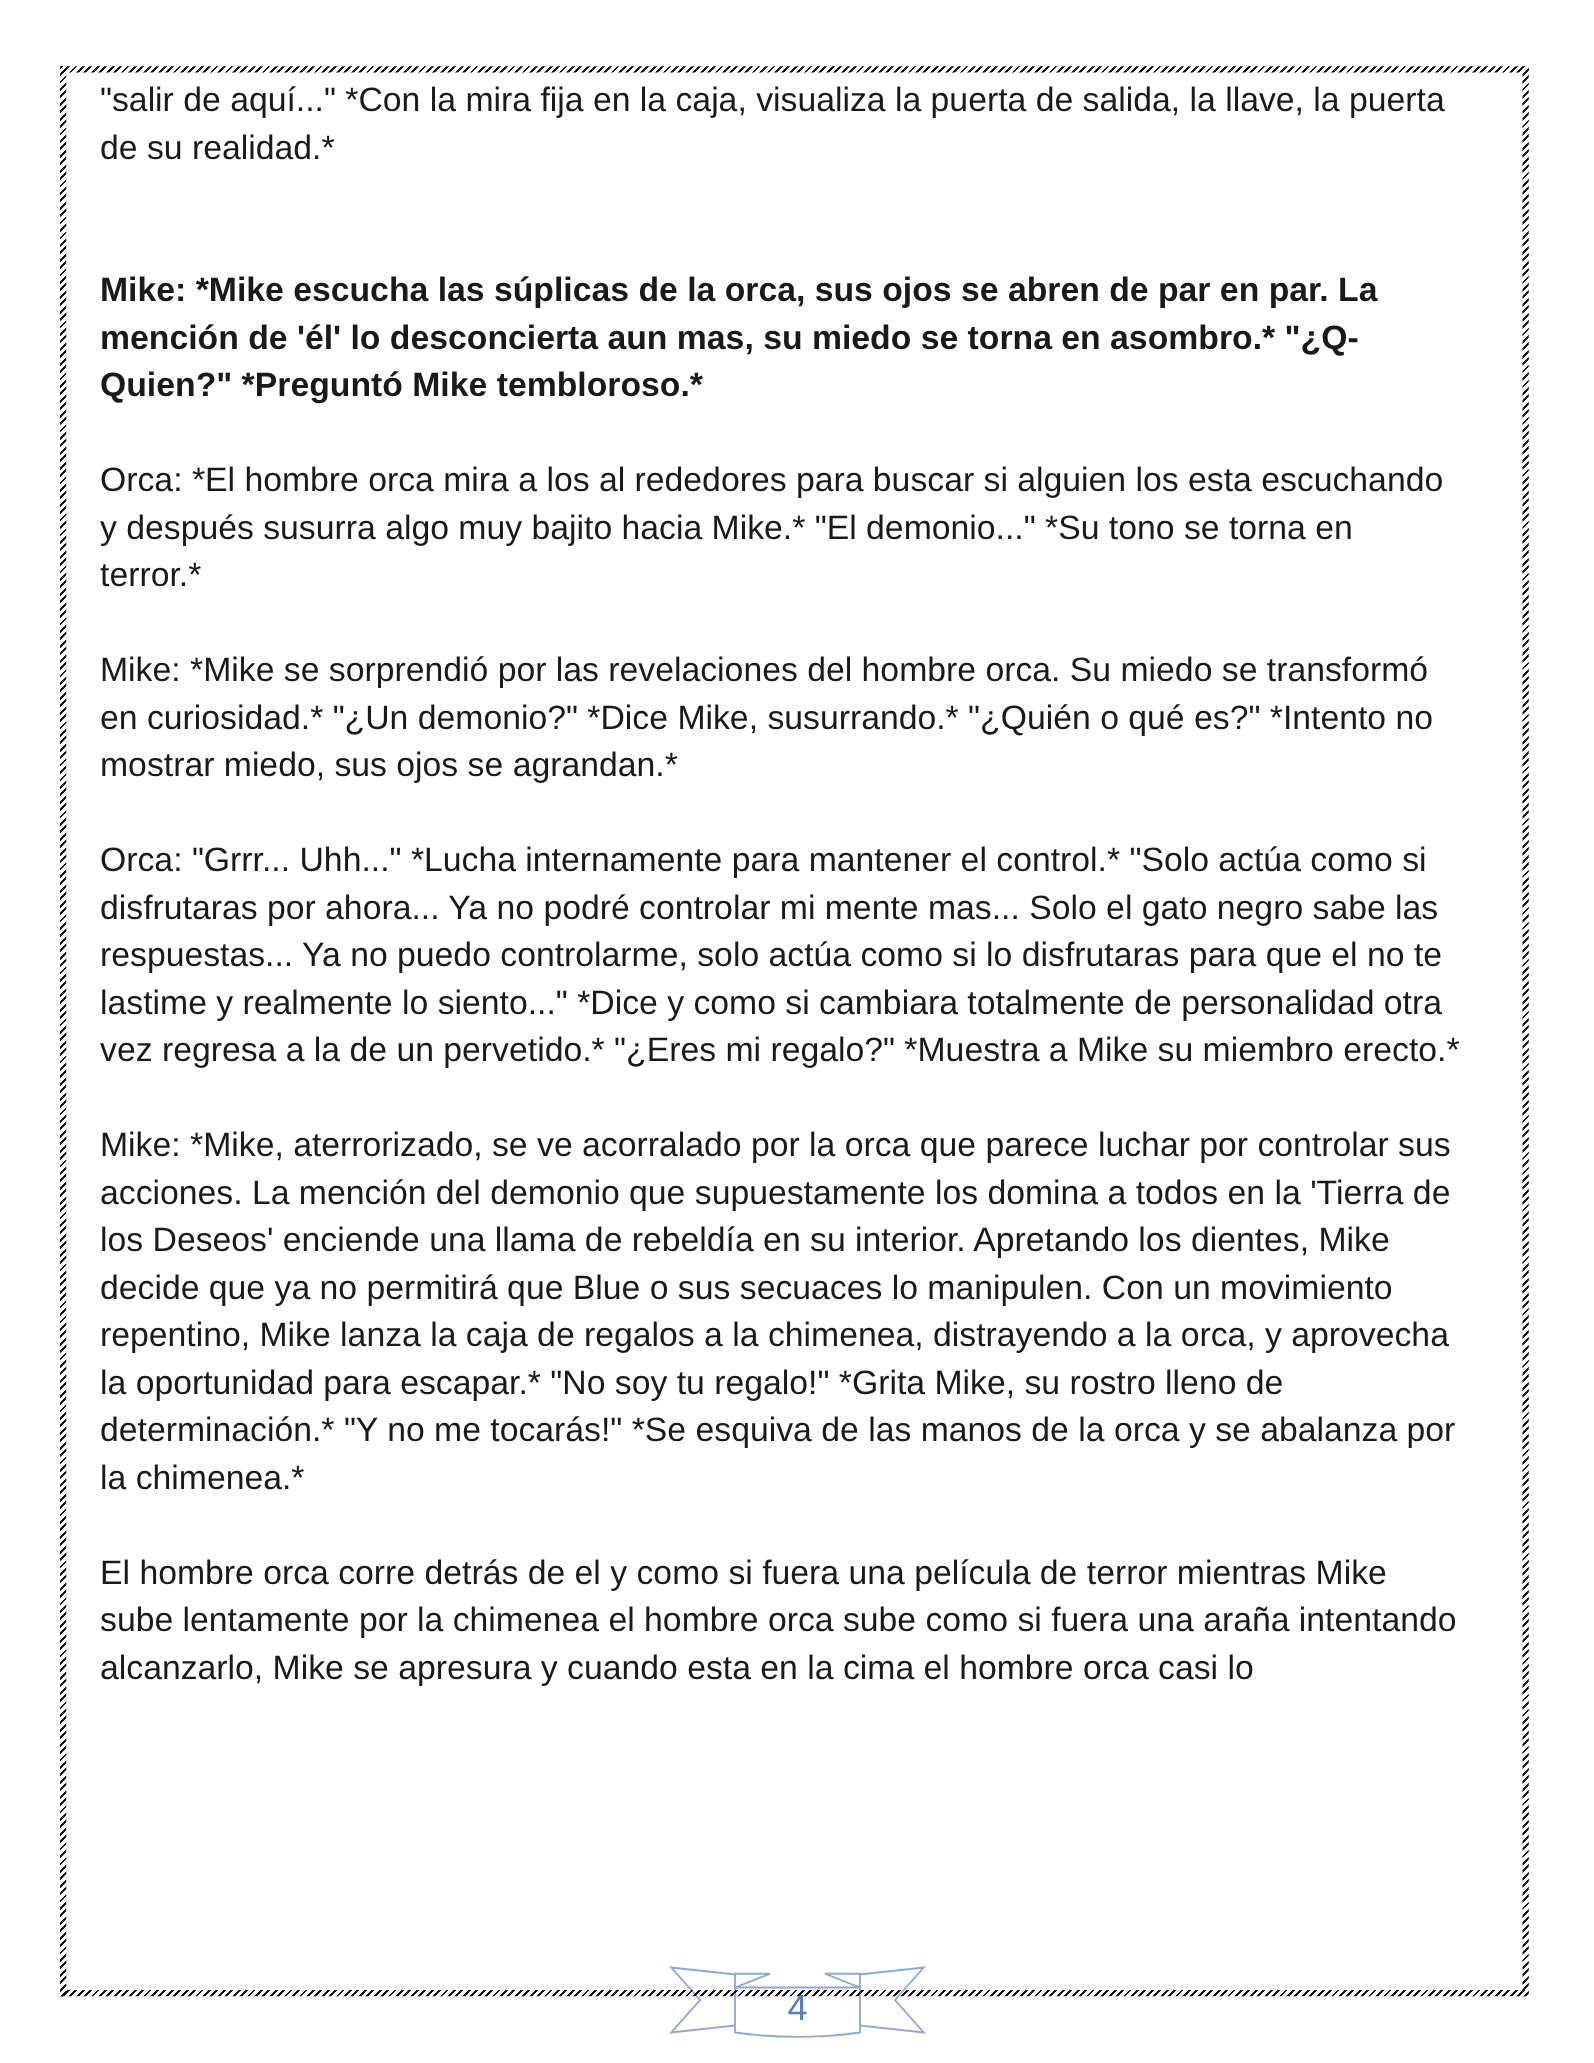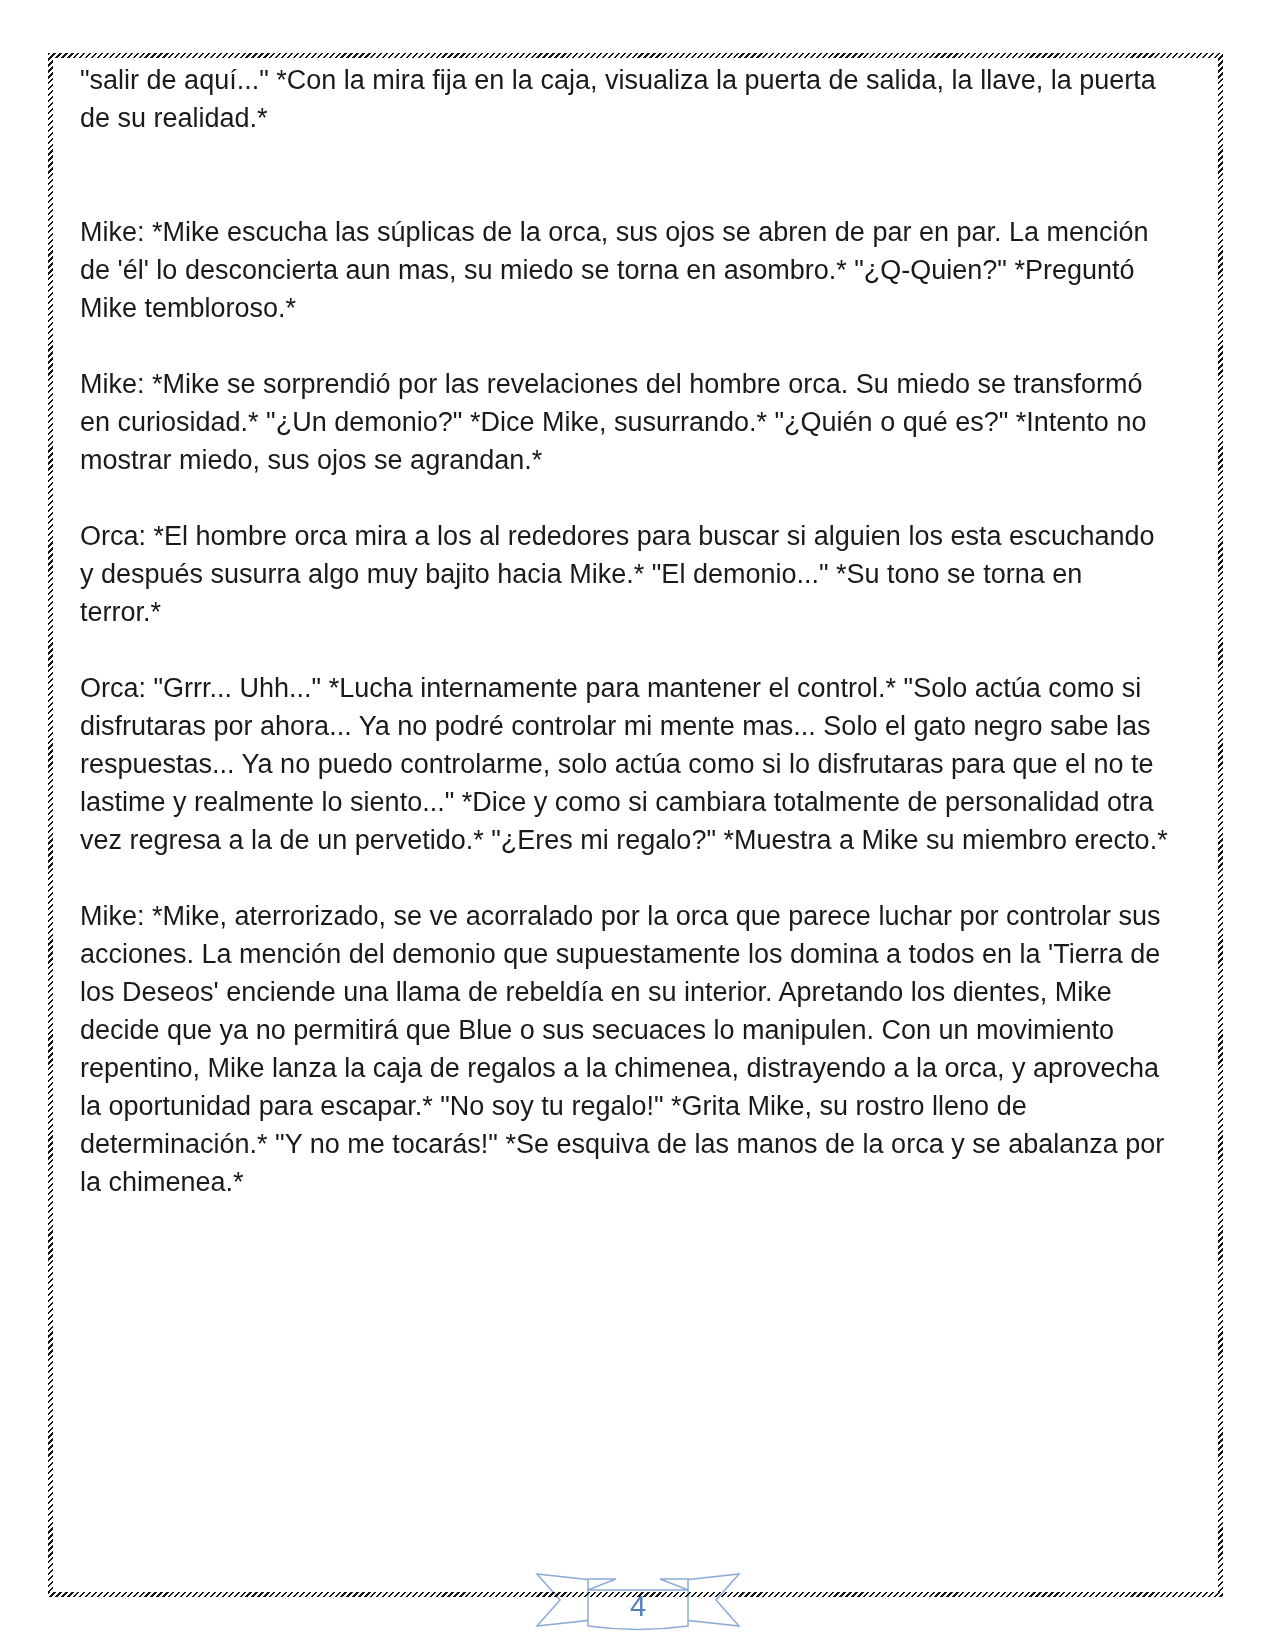--- a/index.html
+++ b/index.html
@@ -38,20 +38,21 @@
     color: #1a1a1a;
     font-size: 27px;
     line-height: 38px;
   }
   .content p {
     margin: 0 0 38px 0;
     white-space: normal;
   }
   .content p.gap-before {
     margin-top: 76px;
+    font-weight: bold;
   }
 
   .ribbon {
     position: absolute;
     left: 532px;
     top: 1569px;
     width: 212px;
     height: 62px;
     z-index: 2;
   }
@@ -67,24 +68,25 @@
 <div class="page">
 
   <div class="edge top"></div>
   <div class="edge bottom"></div>
   <div class="edge left"></div>
   <div class="edge right"></div>
 
   <div class="content">
     <p>"salir de aquí..." *Con la mira fija en la caja, visualiza la puerta de salida, la llave, la puerta de su realidad.*</p>
     <p class="gap-before">Mike: *Mike escucha las súplicas de la orca, sus ojos se abren de par en par. La mención de 'él' lo desconcierta aun mas, su miedo se torna en asombro.* "¿Q-Quien?" *Preguntó Mike tembloroso.*</p>
+    <p>Orca: *El hombre orca mira a los al rededores para buscar si alguien los esta escuchando y después susurra algo muy bajito hacia Mike.* "El demonio..." *Su tono se torna en terror.*</p>
     <p>Mike: *Mike se sorprendió por las revelaciones del hombre orca. Su miedo se transformó en curiosidad.* "¿Un demonio?" *Dice Mike, susurrando.* "¿Quién o qué es?" *Intento no mostrar miedo, sus ojos se agrandan.*</p>
-    <p>Orca: *El hombre orca mira a los al rededores para buscar si alguien los esta escuchando y después susurra algo muy bajito hacia Mike.* "El demonio..." *Su tono se torna en terror.*</p>
     <p>Orca: "Grrr... Uhh..." *Lucha internamente para mantener el control.* "Solo actúa como si disfrutaras por ahora... Ya no podré controlar mi mente mas... Solo el gato negro sabe las respuestas... Ya no puedo controlarme, solo actúa como si lo disfrutaras para que el no te lastime y realmente lo siento..." *Dice y como si cambiara totalmente de personalidad otra vez regresa a la de un pervetido.* "¿Eres mi regalo?" *Muestra a Mike su miembro erecto.*</p>
     <p>Mike: *Mike, aterrorizado, se ve acorralado por la orca que parece luchar por controlar sus acciones. La mención del demonio que supuestamente los domina a todos en la 'Tierra de los Deseos' enciende una llama de rebeldía en su interior. Apretando los dientes, Mike decide que ya no permitirá que Blue o sus secuaces lo manipulen. Con un movimiento repentino, Mike lanza la caja de regalos a la chimenea, distrayendo a la orca, y aprovecha la oportunidad para escapar.* "No soy tu regalo!" *Grita Mike, su rostro lleno de determinación.* "Y no me tocarás!" *Se esquiva de las manos de la orca y se abalanza por la chimenea.*</p>
+    <p>El hombre orca corre detrás de el y como si fuera una película de terror mientras Mike sube lentamente por la chimenea el hombre orca sube como si fuera una araña intentando alcanzarlo, Mike se apresura y cuando esta en la cima el hombre orca casi lo</p>
   </div>
 
   <div class="ribbon">
     <svg width="212" height="62" viewBox="0 0 212 62" xmlns="http://www.w3.org/2000/svg">
       <g fill="#ffffff" stroke-width="1.5" stroke-linejoin="miter" stroke="#8caad6">
         <path d="M60,11 L5,5 L28,31 L5,57 L60,51 Z"></path>
         <path d="M152,11 L207,5 L184,31 L207,57 L152,51 Z"></path>
         <path d="M56,21 L56,10 L84,10 Z"></path>
         <path d="M156,21 L156,10 L128,10 Z"></path>
         <path d="M56,21 L156,21 L156,57 Q106,64 56,57 Z"></path>

